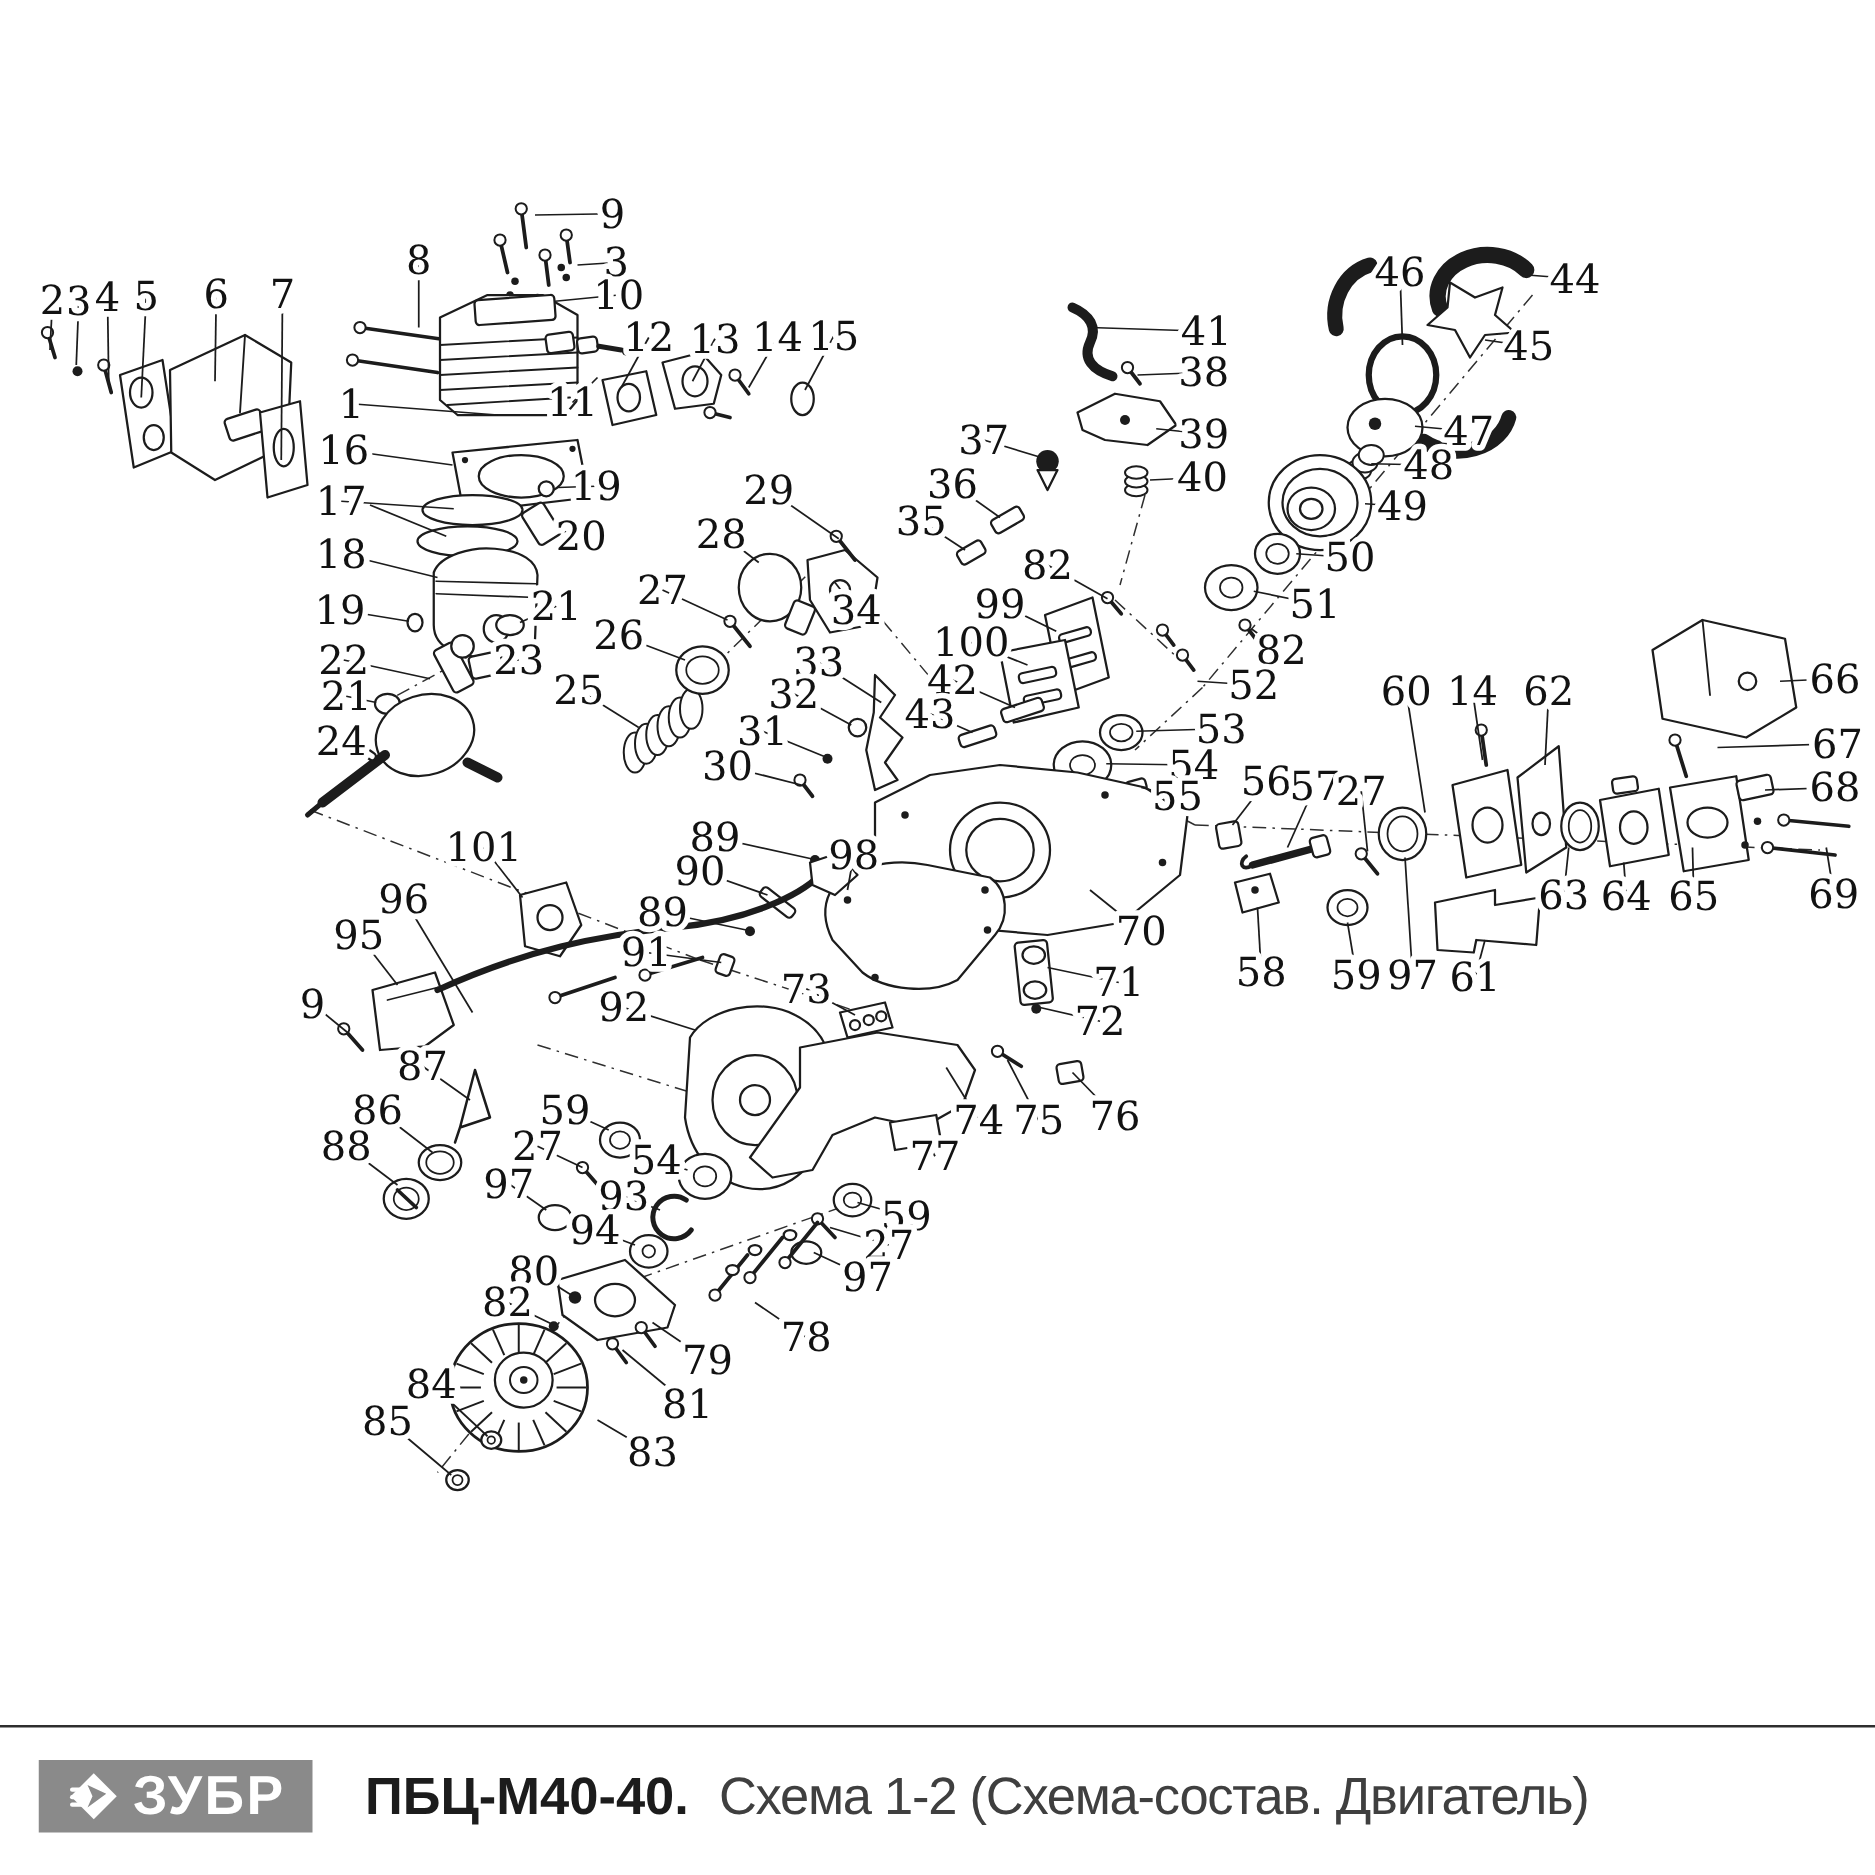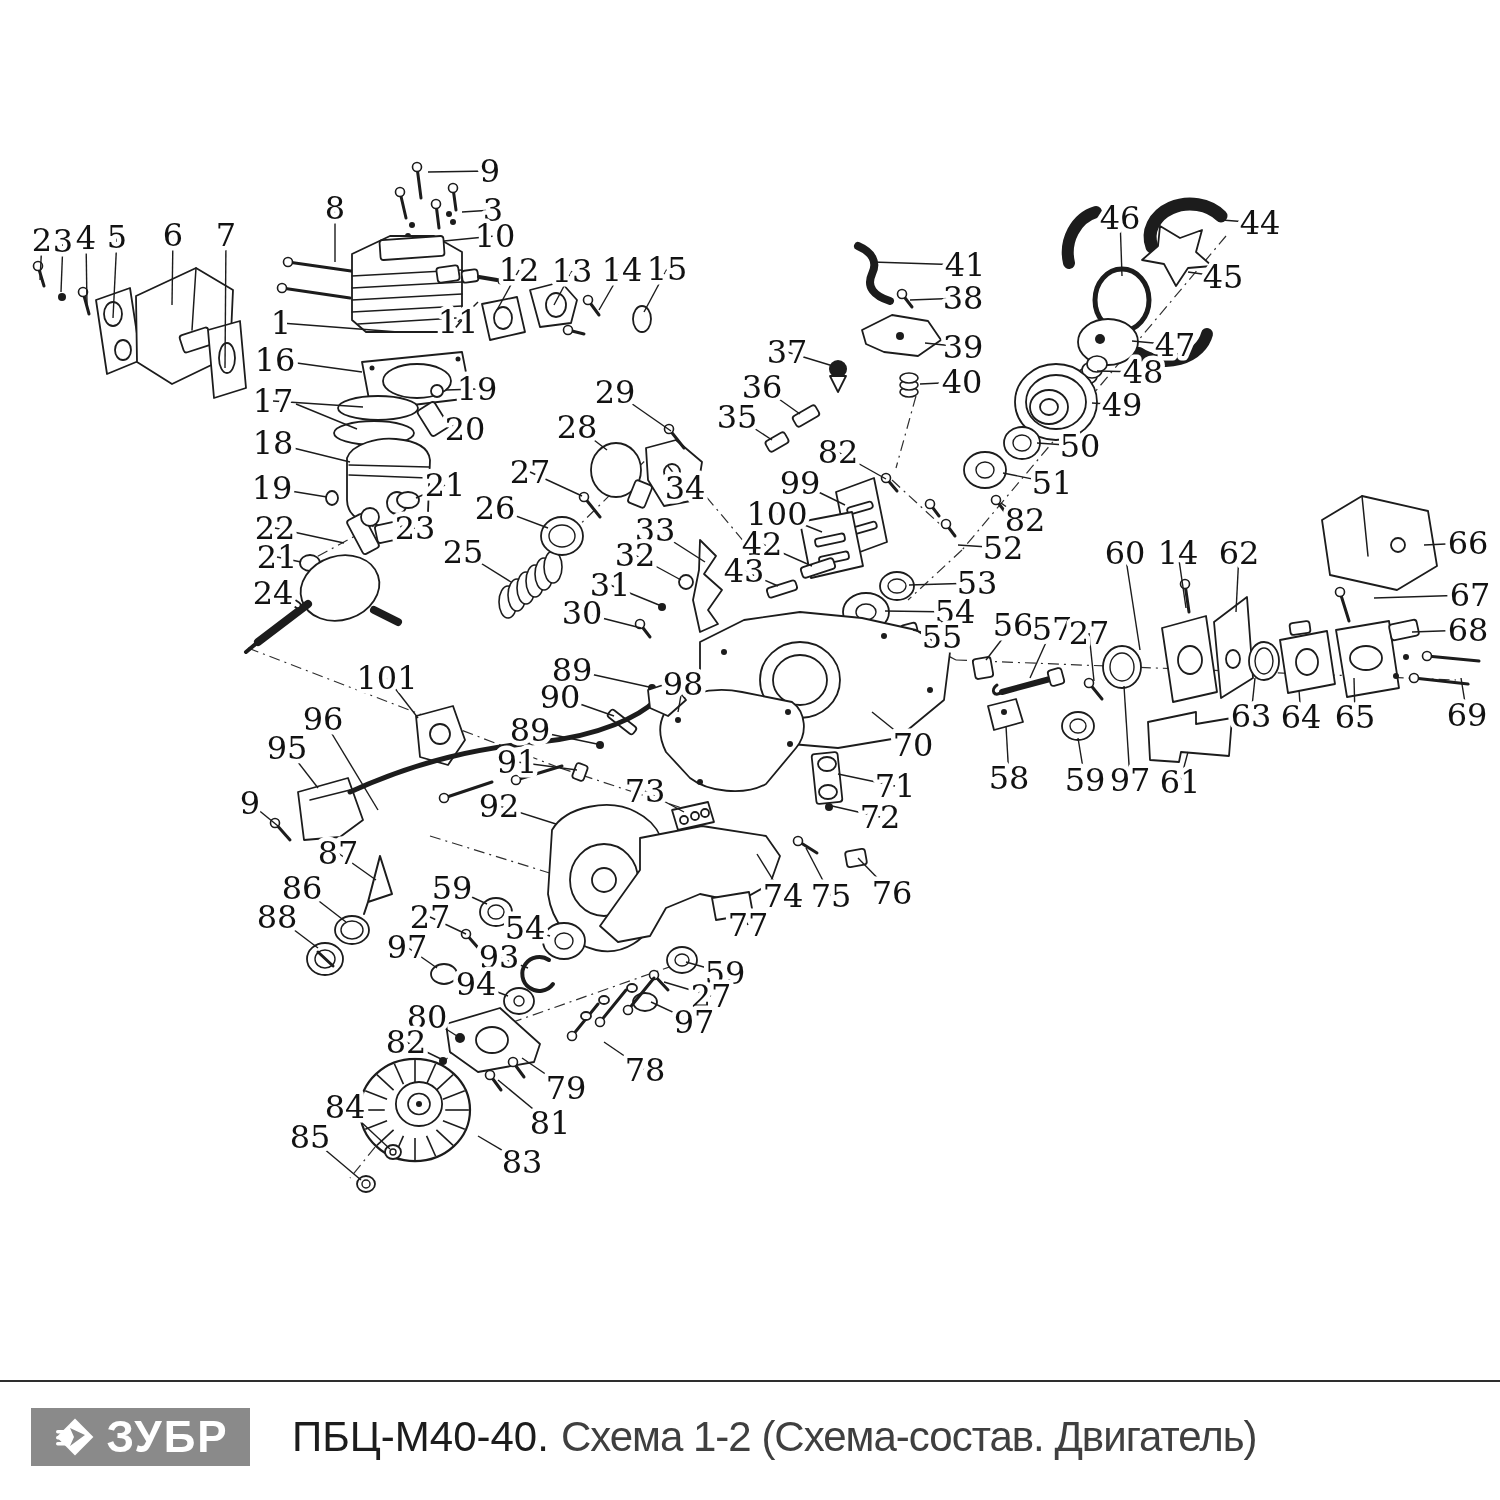--- a/index.html
+++ b/index.html
@@ -7,22 +7,22 @@
         font-family:"Liberation Sans",sans-serif;}
   svg.diagram{position:absolute;left:0;top:0;}
   svg.diagram text{font-family:"DejaVu Serif",serif;font-size:32px;}
   .footer-rule{position:absolute;left:0;top:1380px;width:1500px;height:2px;background:#2e2e2e;}
   .logo{position:absolute;left:31px;top:1408px;width:219px;height:58px;background:#8a8a8a;
         display:flex;align-items:center;justify-content:center;gap:8px;}
   .logo-text{color:#ffffff;font-weight:bold;font-size:44px;letter-spacing:2px;
              font-family:"Liberation Sans",sans-serif;}
   .title{position:absolute;left:292px;top:1408px;height:58px;display:flex;align-items:center;
          font-size:42px;white-space:nowrap;}
-  .title-bold{font-weight:normal;color:#1c1c1c;}
-  .title-rest{font-weight:normal;color:#3f3f3f;margin-left:12px;letter-spacing:-1px;}
+  .title-bold{font-weight:bold;color:#1c1c1c;}
+  .title-rest{font-weight:normal;color:#3f3f3f;margin-left:24px;letter-spacing:-1px;}
 </style>
 </head>
 <body>
 
 <div class="page">
   <svg class="diagram" width="1500" height="1500" viewBox="0 0 1500 1500">
       <g>
         <line x1="1226" y1="236" x2="962" y2="550" stroke="#2f2f2f" stroke-width="1.2" stroke-dasharray="11 5 2 5"></line>
         <line x1="962" y1="550" x2="908" y2="600" stroke="#2f2f2f" stroke-width="1.2" stroke-dasharray="11 5 2 5"></line>
         <line x1="388" y1="518" x2="300" y2="566" stroke="#2f2f2f" stroke-width="1.2" stroke-dasharray="11 5 2 5"></line>

